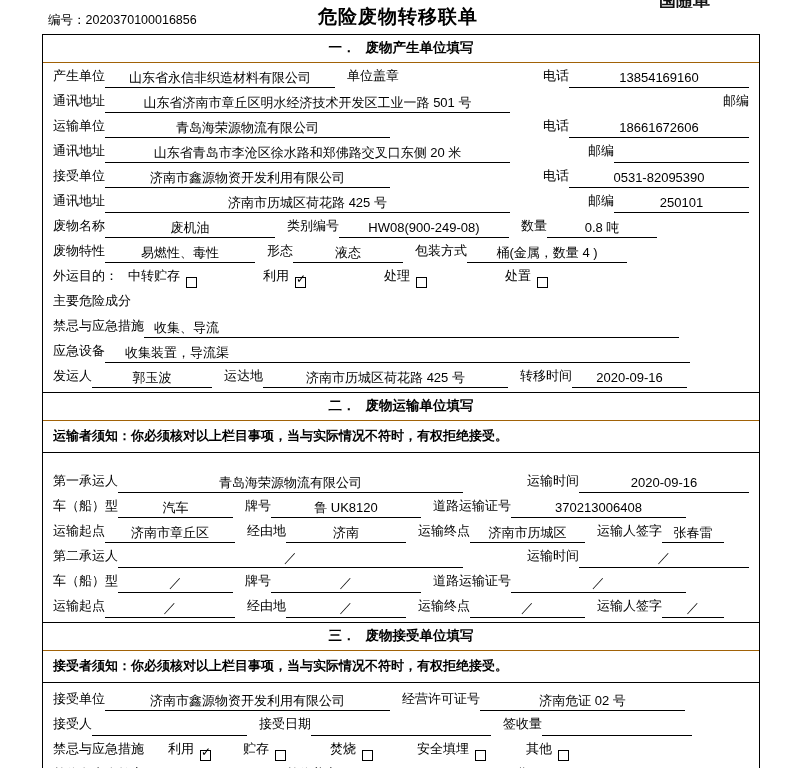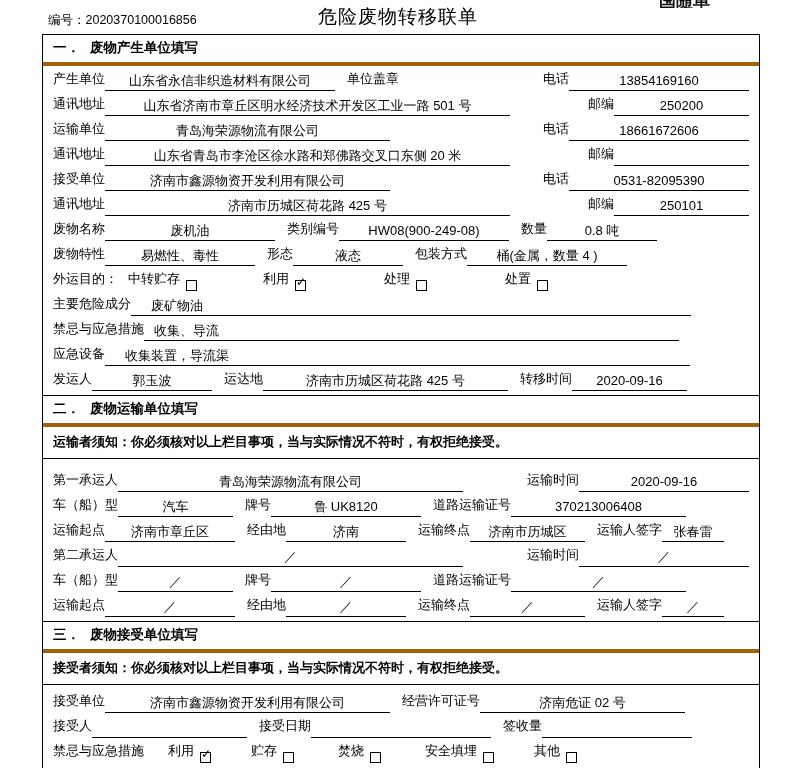--- a/index.html
+++ b/index.html
@@ -35,21 +35,21 @@
     font-size: 12.5px;
     white-space: nowrap;
   }
   .doc-title {
     position: absolute;
     left: 0;
     right: 0;
     top: 4px;
     text-align: center;
     font-size: 19px;
-    font-weight: normal;
+    font-weight: bold;
     letter-spacing: 1px;
   }
   .corner-stamp {
     position: absolute;
     right: 86px;
     top: -4px;
     font-size: 17px;
     font-weight: bold;
     color: #111;
     letter-spacing: 0px;
@@ -57,24 +57,25 @@
     height: 12px;
     line-height: 12px;
   }
   
   .frame {
     margin: 0 36px 0 42px;
     border: 1px solid #000;
     box-sizing: border-box;
   }
   .section-head {
-    border-bottom: 4px solid #a16207;
+    border-bottom: 1px solid #a16207;
     padding: 4px 10px 5px 10px;
     font-weight: bold;
     font-size: 13.5px;
+    text-align: center;
   }
   .section-head .sec-no {
     margin-right: 10px;
   }
   .row {
     display: flex;
     align-items: flex-end;
     padding: 0 10px;
     height: 25px;
     box-sizing: border-box;
@@ -153,21 +154,20 @@
         <span class="spacer"></span>
         <span class="lbl">电话</span>
         <span class="val" style="width:180px">13854169160</span>
       </div>
 
       <div class="row">
         <span class="lbl">通讯地址</span>
         <span class="val" style="width:405px">山东省济南市章丘区明水经济技术开发区工业一路 501 号</span>
         <span class="spacer"></span>
         <span class="lbl">邮编</span>
-        <span class="val" style="width:135px">250200</span>
       </div>
 
       <div class="row">
         <span class="lbl">运输单位</span>
         <span class="val" style="width:285px">青岛海荣源物流有限公司</span>
         <span class="spacer"></span>
         <span class="lbl">电话</span>
         <span class="val" style="width:180px">18661672606</span>
       </div>
 
@@ -224,21 +224,20 @@
         <span class="lbl" style="margin-left:66px">利用</span>
         <span class="cb checked"></span>
         <span class="lbl" style="margin-left:78px">处理</span>
         <span class="cb"></span>
         <span class="lbl" style="margin-left:78px">处置</span>
         <span class="cb"></span>
       </div>
 
       <div class="row">
         <span class="lbl">主要危险成分</span>
-        <span class="val left" style="width:560px;padding-left:20px">废矿物油</span>
       </div>
 
       <div class="row">
         <span class="lbl">禁忌与应急措施</span>
         <span class="val left" style="width:535px;padding-left:10px">收集、导流</span>
       </div>
 
       <div class="row">
         <span class="lbl">应急设备</span>
         <span class="val left" style="width:585px;padding-left:20px">收集装置，导流渠</span>
@@ -255,21 +254,21 @@
         <span class="val" style="width:115px">2020-09-16</span>
       </div>
     </div>
 
     <div class="sec-block divider">
       <div class="section-head">
         <span class="sec-no">二．</span><span>废物运输单位填写</span>
       </div>
       <div class="note">运输者须知：你必须核对以上栏目事项，当与实际情况不符时，有权拒绝接受。</div>
 
-      <div class="row" style="margin-top:8px">
+      <div class="row" style="margin-top:15px">
         <span class="lbl">第一承运人</span>
         <span class="val" style="width:345px">青岛海荣源物流有限公司</span>
         <span class="spacer"></span>
         <span class="lbl">运输时间</span>
         <span class="val" style="width:170px">2020-09-16</span>
       </div>
 
       <div class="row">
         <span class="lbl">车（船）型</span>
         <span class="val" style="width:115px">汽车</span>
@@ -351,21 +350,21 @@
         <span class="val" style="width:180px"></span>
         <span class="gap"></span>
         <span class="lbl">签收量</span>
         <span class="val" style="width:150px"></span>
       </div>
 
       <div class="row">
         <span class="lbl">禁忌与应急措施</span>
         <span class="lbl" style="margin-left:24px">利用</span>
         <span class="cb checked"></span>
-        <span class="lbl" style="margin-left:40px">贮存</span>
+        <span class="lbl" style="margin-left:32px">贮存</span>
         <span class="cb"></span>
         <span class="lbl" style="margin-left:44px">焚烧</span>
         <span class="cb"></span>
         <span class="lbl" style="margin-left:44px">安全填埋</span>
         <span class="cb"></span>
         <span class="lbl" style="margin-left:40px">其他</span>
         <span class="cb"></span>
       </div>
 
       <div class="row" style="margin-bottom:4px">

